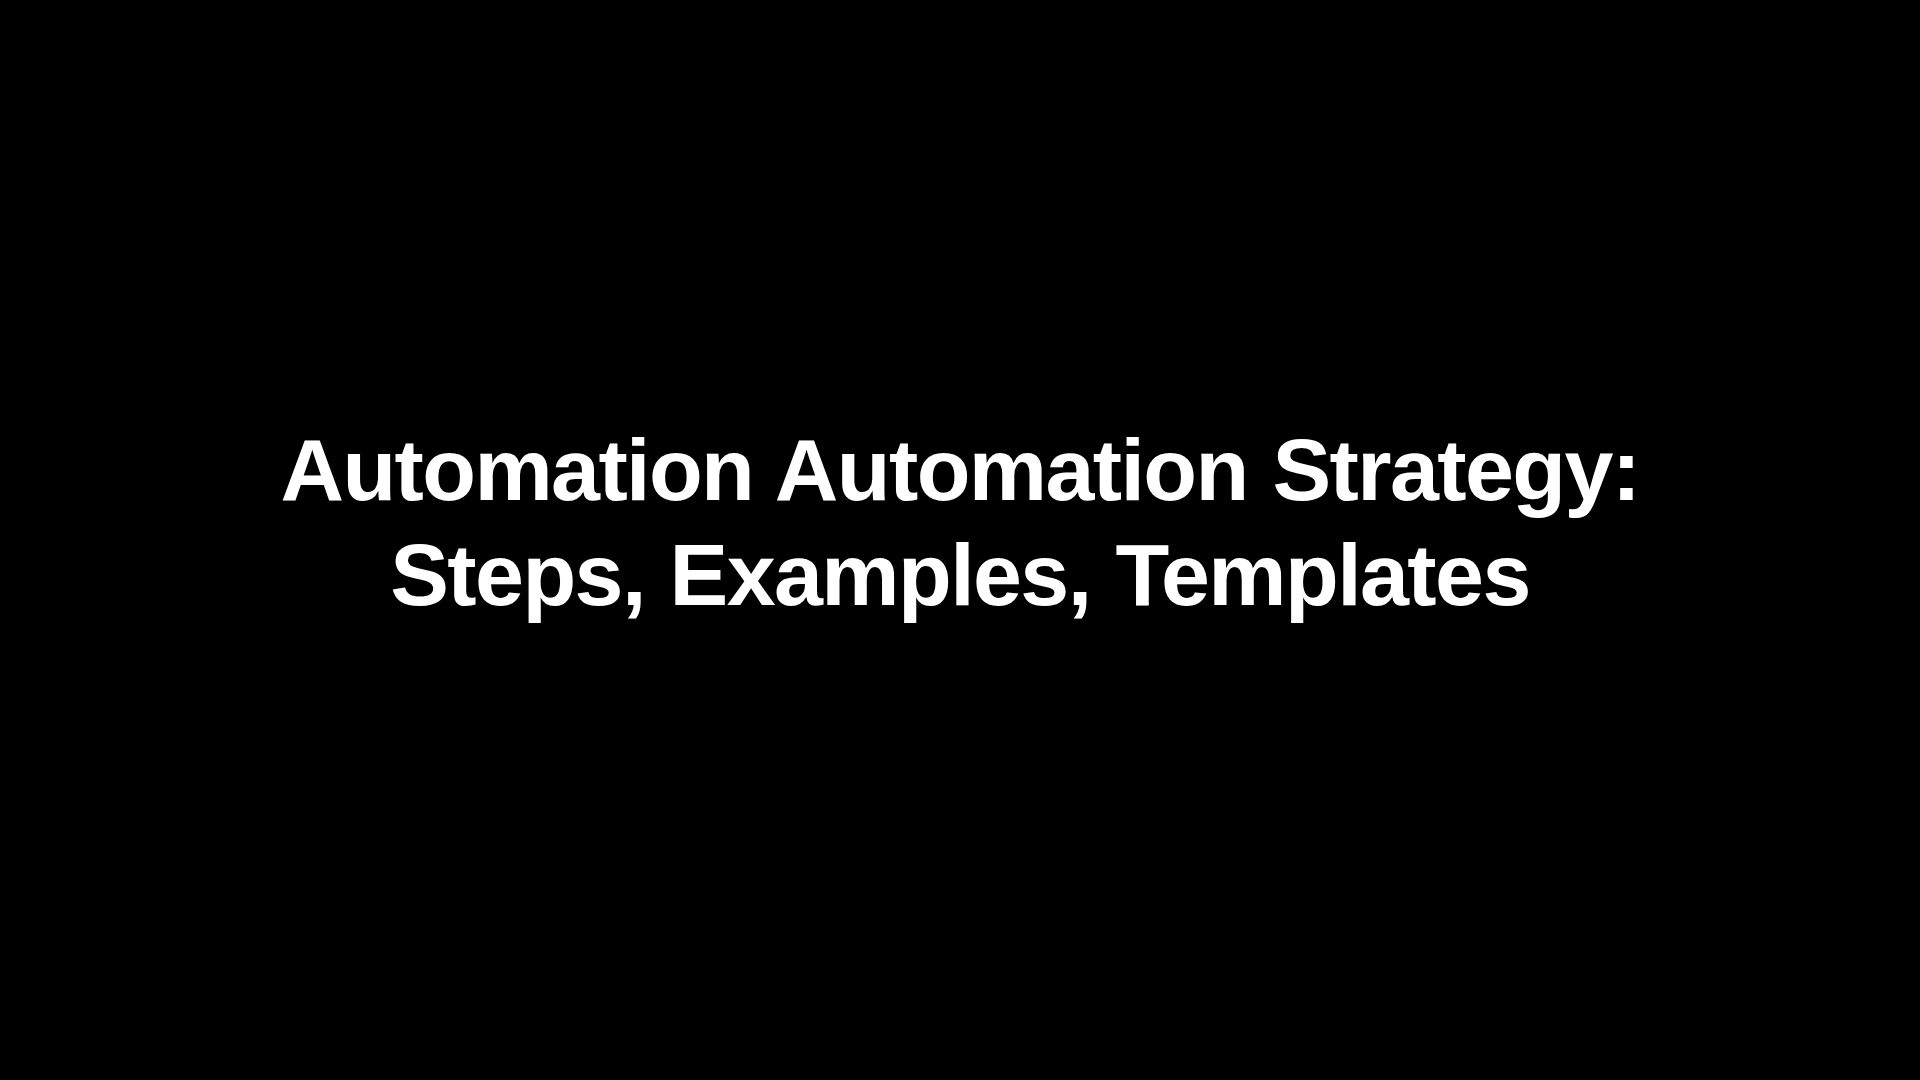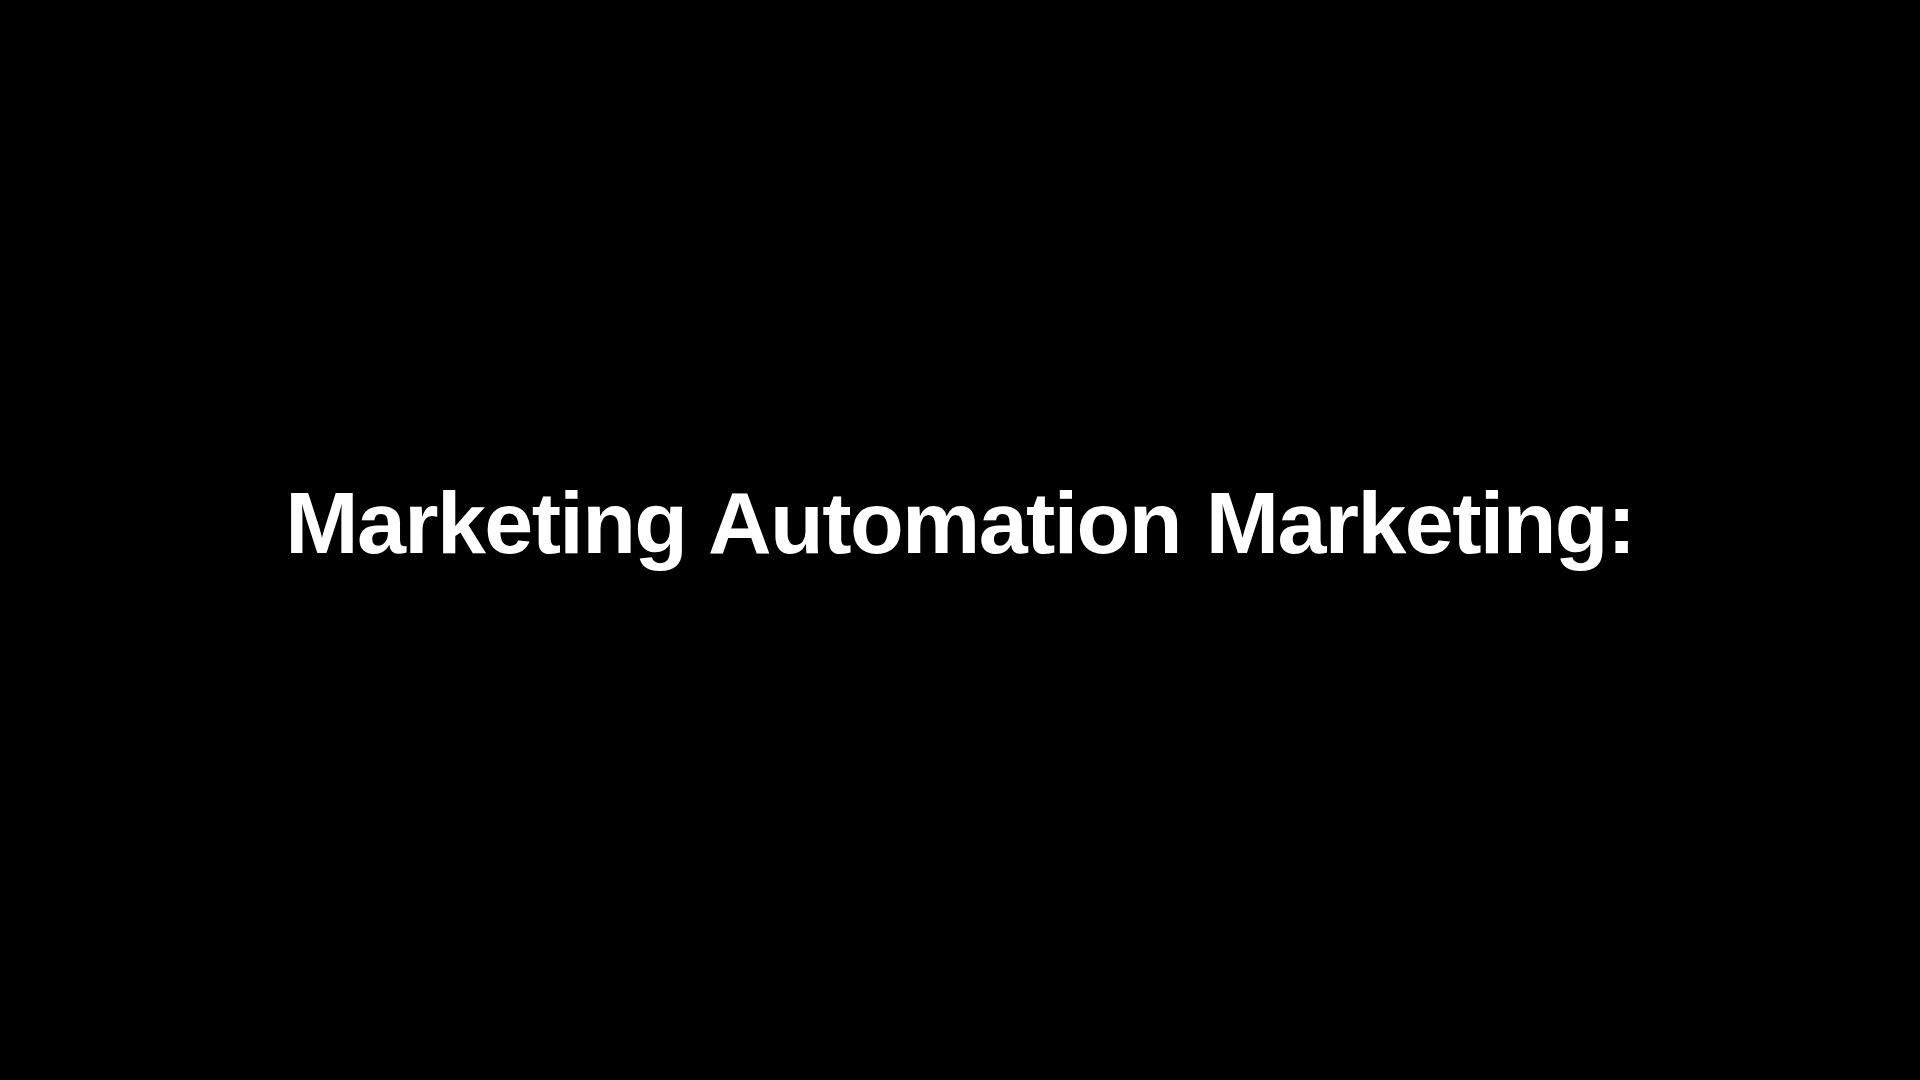--- a/index.html
+++ b/index.html
@@ -53,18 +53,19 @@
   }
 </style>
 </head>
 <body style="background: rgb(0, 0, 0);">
 
 <div class="stage" style="background: rgb(0, 0, 0);">
 
   <div class="title-block">
 
     <h1 class="headline" style="color: rgb(255, 255, 255);">
-      <span class="line">Marketing Automation Marketing:</span>
+      <span class="line">Automation Automation Strategy:</span>
+      <span class="line">Steps, Examples, Templates</span>
     </h1>
 
   </div>
 
 </div>
 
 </body></html>

